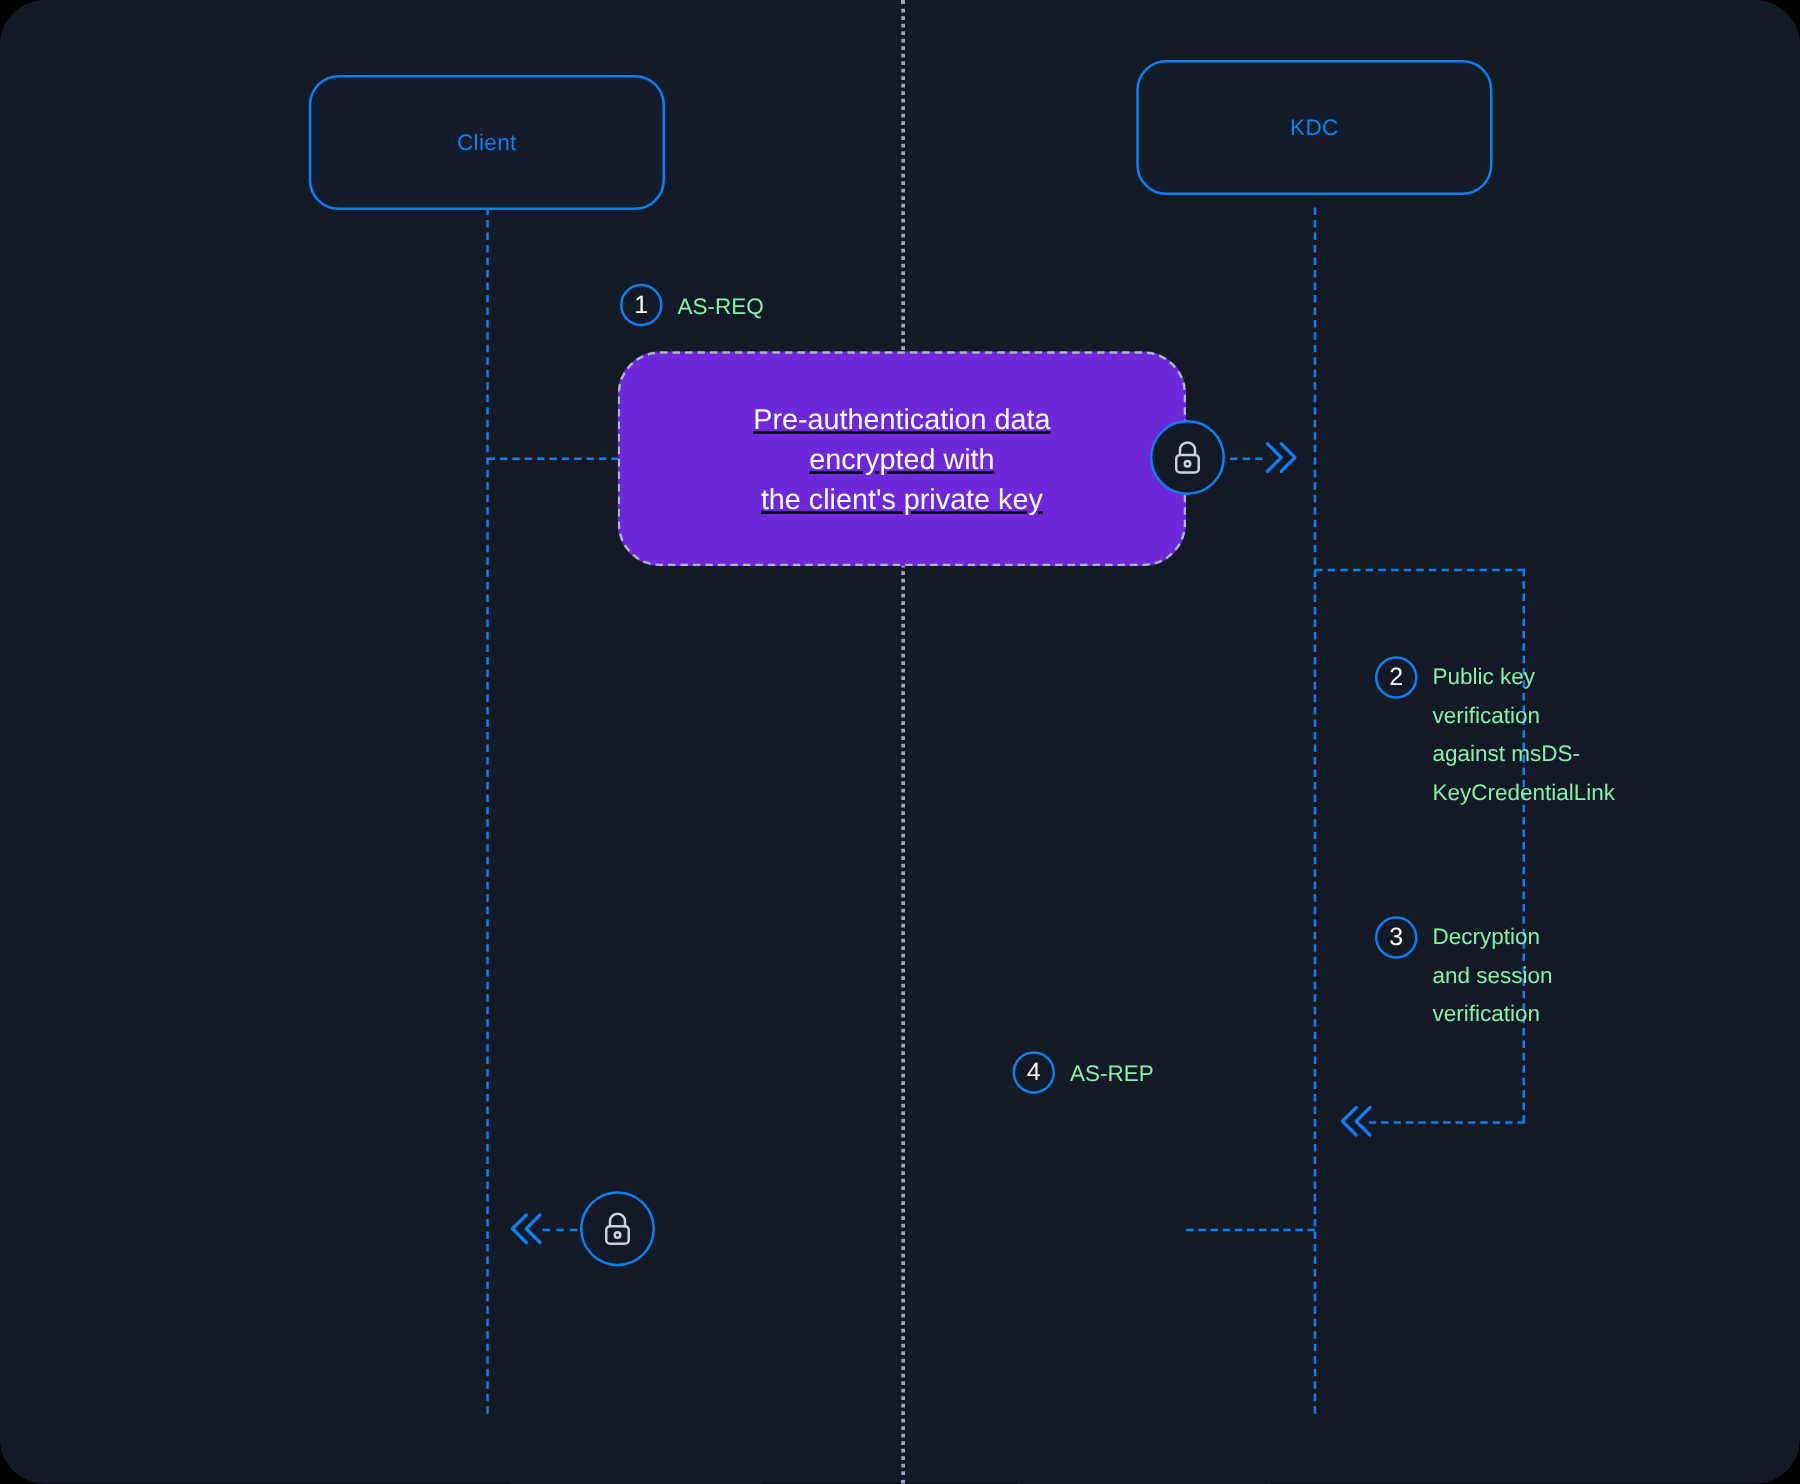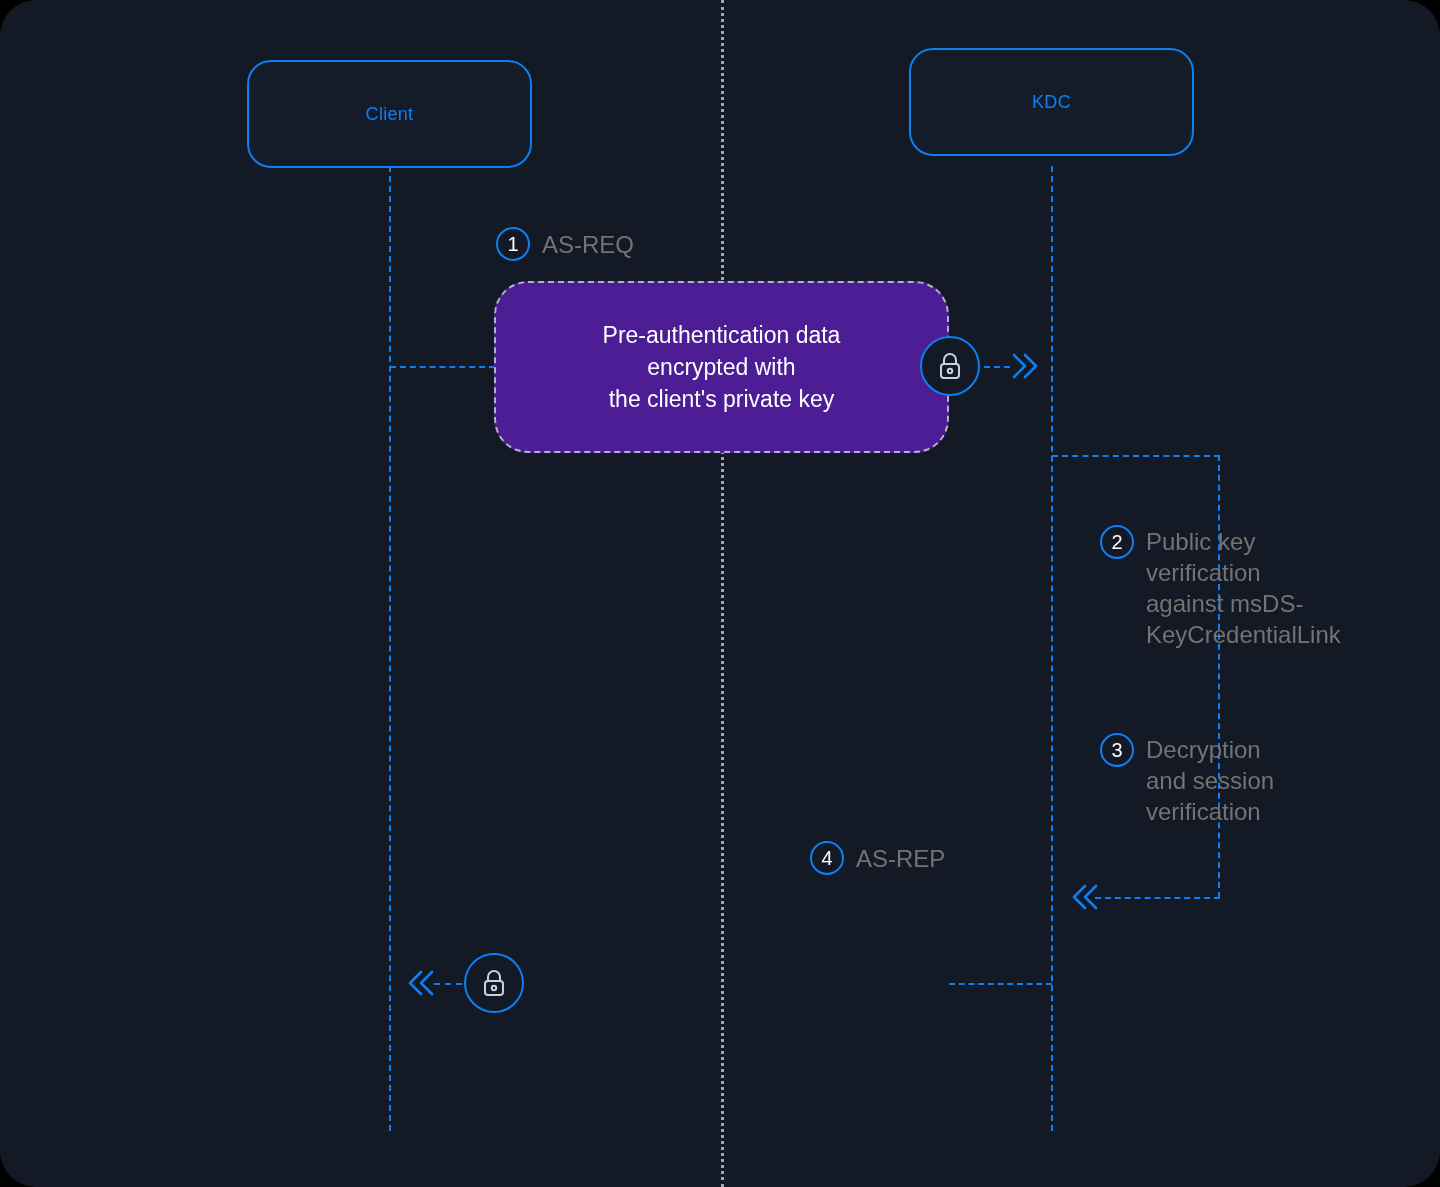--- a/index.html
+++ b/index.html
@@ -50,25 +50,26 @@
     font-size: 18px;
     letter-spacing: .3px;
   }
 
   
   .msgbox {
     position: absolute;
     box-sizing: border-box;
     border: 2px dashed #aeb6c4;
     border-radius: 34px;
-    background: #4c1d95;
+    background: #6d28d9;
     display: flex;
     align-items: center;
     justify-content: center;
     text-align: center;
+    text-decoration: underline;
   }
   .msgbox-text {
     color: #ffffff;
     font-size: 23px;
     line-height: 32px;
     white-space: pre-line;
   }
 
   
   .step {
@@ -84,22 +85,22 @@
     border: 2px solid #0d7ff2;
     border-radius: 50%;
     color: #ffffff;
     font-size: 20px;
     display: flex;
     align-items: center;
     justify-content: center;
     box-sizing: border-box;
   }
   .step-text {
-    color: #737373;
-    font-size: 24px;
+    color: #86efac;
+    font-size: 18px;
     line-height: 31px;
     white-space: pre-line;
     padding-top: 1px;
   }
   .step-text.inline {
     line-height: 34px;
   }
 
   
   .hdash {

